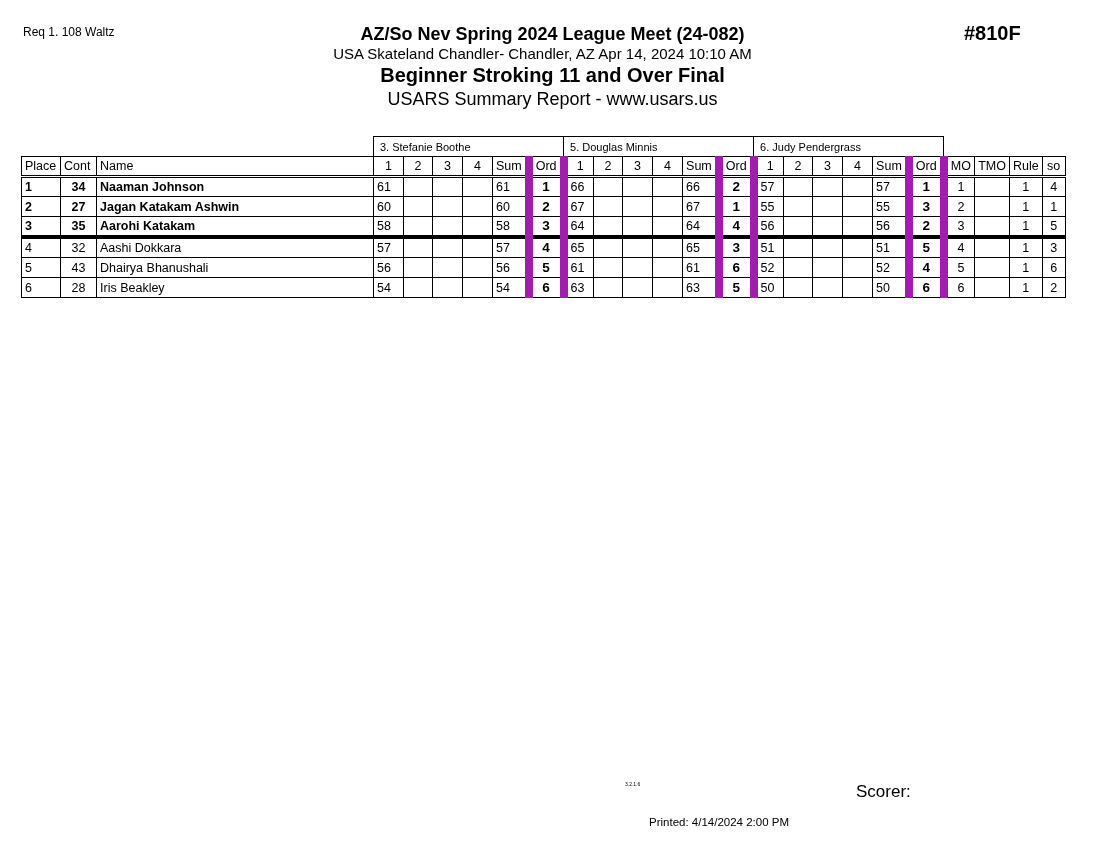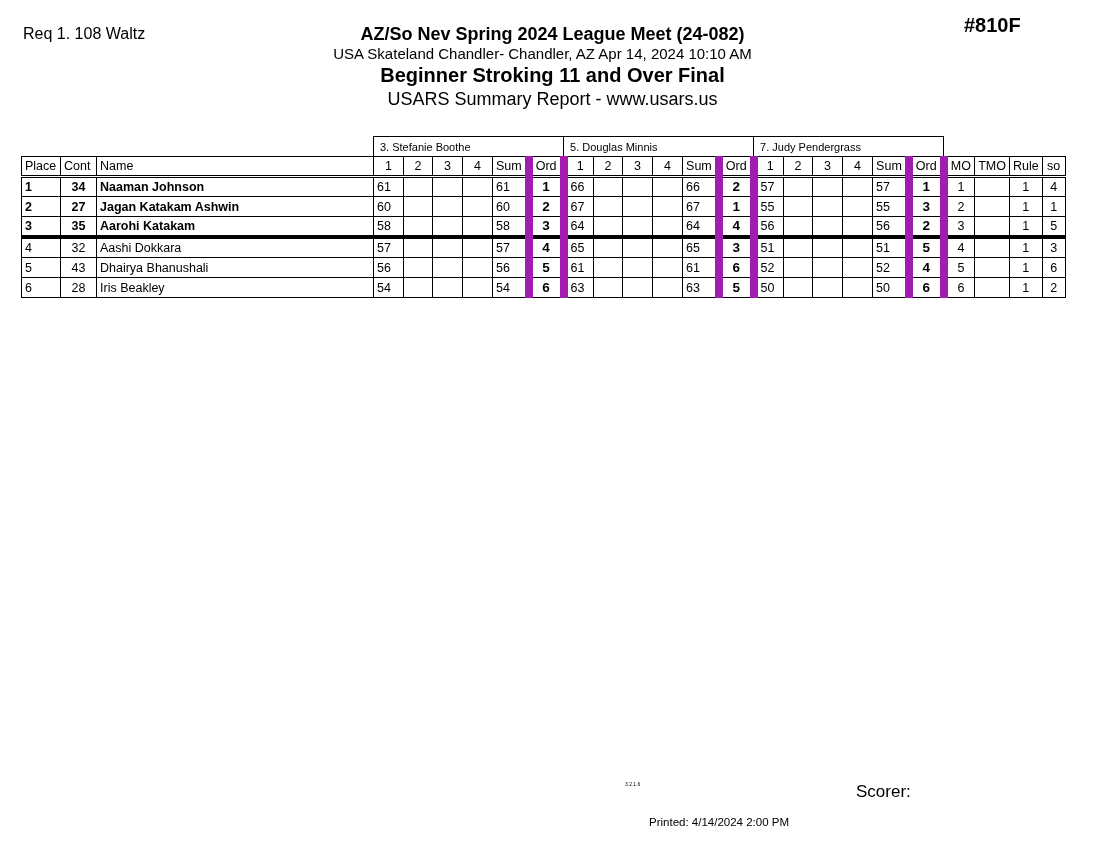--- a/index.html
+++ b/index.html
@@ -1,20 +1,20 @@
 <!DOCTYPE html>
 <html><head>
 <meta charset="utf-8">
 <style>
   * { box-sizing: border-box; margin: 0; padding: 0; }
   html, body { width: 1100px; height: 850px; background: #ffffff; }
   body { position: relative; font-family: "Liberation Sans", sans-serif; color: #000; overflow: hidden; }
   .abs { position: absolute; white-space: nowrap; }
-  .req { left: 23px; top: 25px; font-size: 16px; }
-  .code { left: 964px; top: 14px; font-size: 20px; font-weight: bold; }
+  .req { left: 23px; top: 25px; font-size: 12px; }
+  .code { left: 964px; top: 22px; font-size: 20px; font-weight: bold; }
   .center { left: 0; width: 1105px; text-align: center; }
   .t1 { top: 24px; font-size: 18px; font-weight: bold; }
   .t2 { top: 45px; font-size: 15px; left: -10px; }
   .t3 { top: 64px; font-size: 20px; font-weight: bold; }
   .t4 { top: 89px; font-size: 18px; left: 0px; }
 
   table.grid { position: absolute; left: 21px; top: 136px; border-collapse: collapse; table-layout: fixed; font-size: 12.5px; }
   table.grid td { height: 20px; padding: 0 3px; white-space: nowrap; overflow: hidden; border: 1px solid #000; vertical-align: middle; line-height: 18px; }
   table.grid tr.judge-row td { height: 17px; font-size: 11px; }
   table.grid tr.judge-row td.empty { border: none; }
@@ -68,21 +68,21 @@
     <col style="width:31px">
       <col style="width:34px">
       <col style="width:30px">
       <col style="width:23px">
   </colgroup>
   <tbody id="tbody">
     <tr class="judge-row">
       <td class="empty" colspan="3"></td>
       <td class="judge" colspan="6">3.  Stefanie Boothe</td>
       <td class="judge" colspan="6">5.  Douglas Minnis</td>
-      <td class="judge" colspan="6">7.  Judy Pendergrass</td>
+      <td class="judge" colspan="6">6.  Judy Pendergrass</td>
       <td class="empty" colspan="4"></td>
     </tr>
     <tr class="col-head" id="colhead">
         <td class="l">Place</td>
         <td class="l">Cont</td>
         <td class="l">Name</td>
         <td class="c">1</td>
         <td class="c">2</td>
         <td class="c">3</td>
         <td class="c">4</td>

